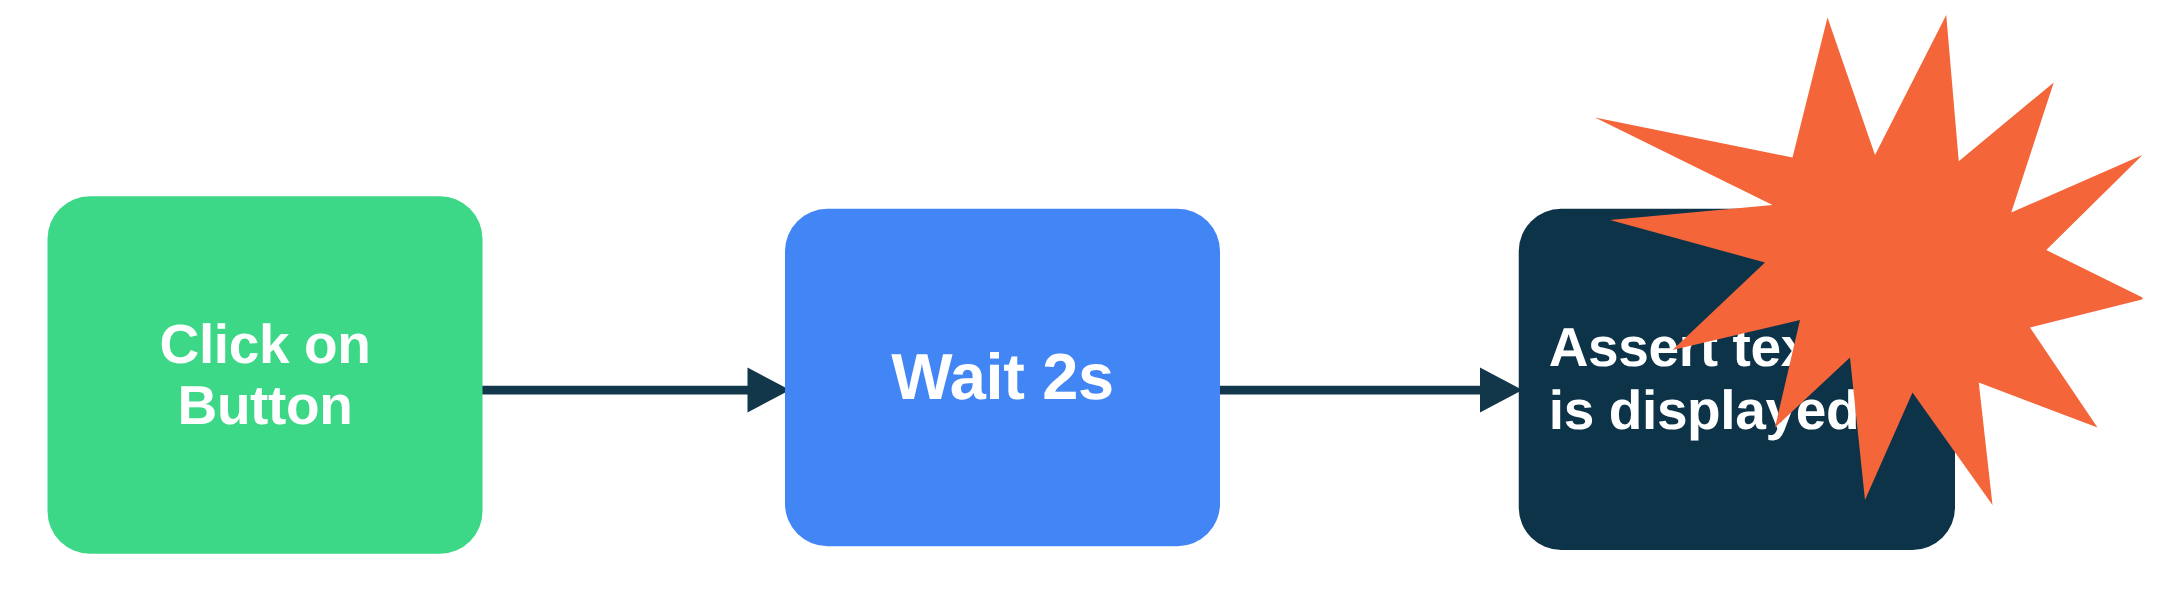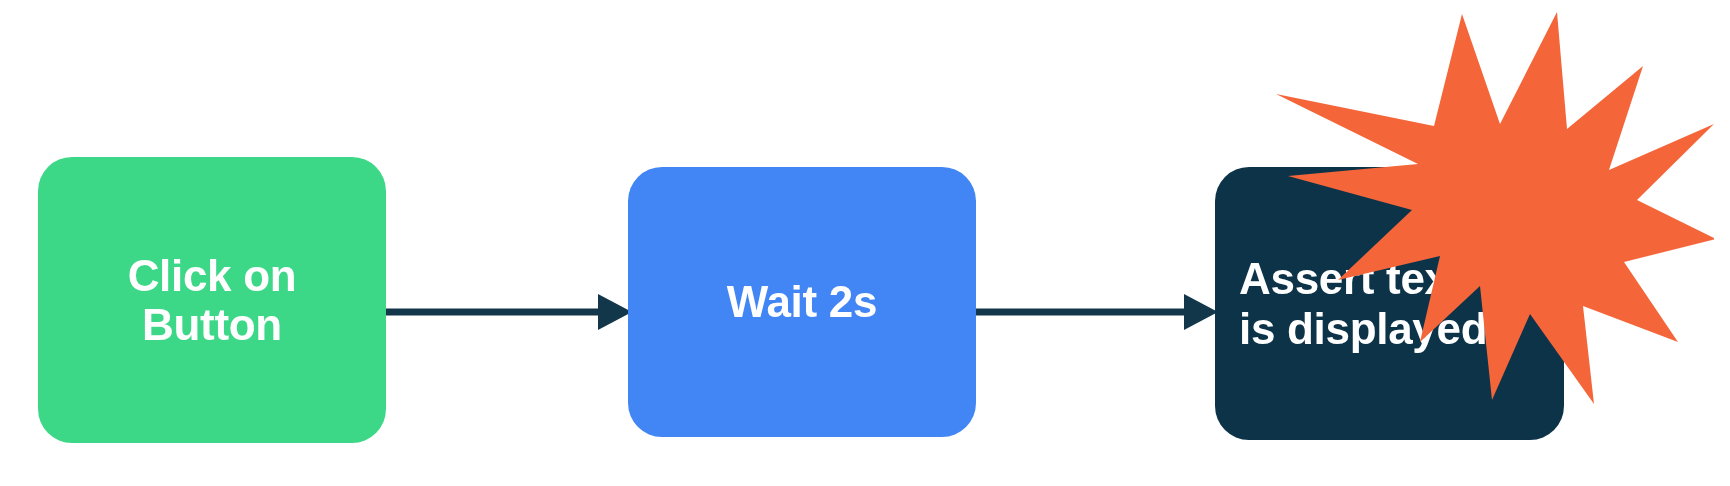--- a/index.html
+++ b/index.html
@@ -40,21 +40,21 @@
     font-size: 44px;
     padding: 0 26px;
   }
   #node-wait {
     left: 628px;
     top: 167px;
     width: 348px;
     height: 270px;
     border-radius: 34px;
     background: #4285F4;
-    font-size: 44px;
+    font-size: 52px;
     padding: 0 26px;
   }
   #node-assert {
     left: 1215px;
     top: 167px;
     width: 349px;
     height: 273px;
     border-radius: 34px;
     background: #0D3349;
     font-size: 44px;

